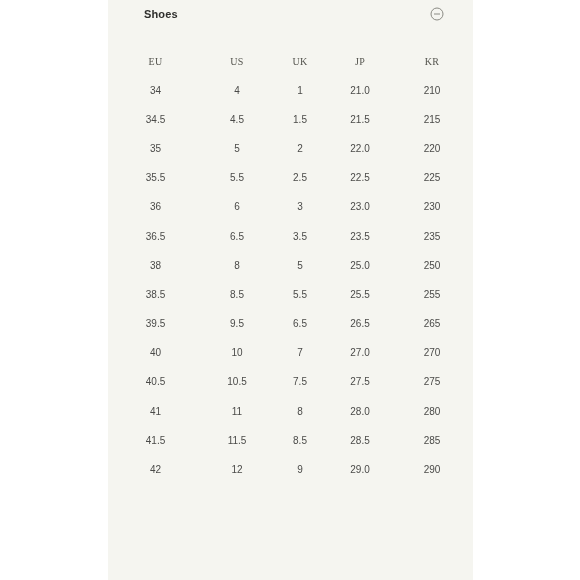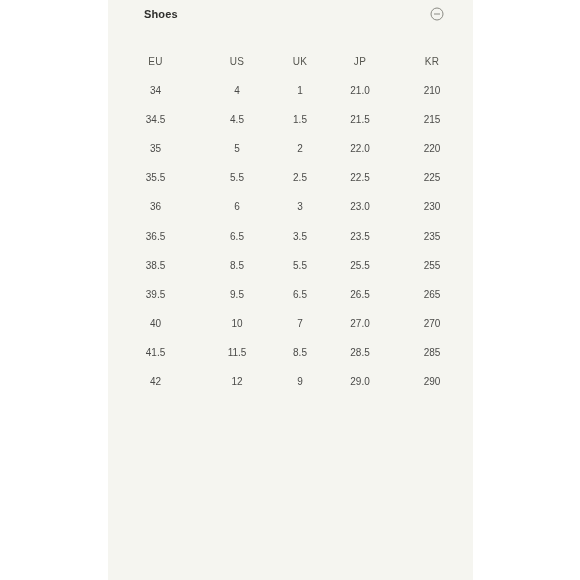--- a/index.html
+++ b/index.html
@@ -77,20 +77,21 @@
     line-height: 1;
     padding: 0;
     height: 29.2px;
     vertical-align: middle;
     white-space: nowrap;
   }
   .size-table th {
     color: #55554f;
     height: 29px;
     letter-spacing: 0.3px;
+    font-family: Liberation Serif, serif;
   }
   .size-table td {
     color: #4a4a48;
   }
   
   .col-eu { width: 95px;  }
   .col-us { width: 68px;  }
   .col-uk { width: 58px;  }
   .col-jp { width: 62px;  }
   .col-kr { width: 82px;  }
@@ -164,20 +165,27 @@
           <td>230</td>
         </tr>
         <tr>
           <td>36.5</td>
           <td>6.5</td>
           <td>3.5</td>
           <td>23.5</td>
           <td>235</td>
         </tr>
         <tr>
+          <td>38</td>
+          <td>8</td>
+          <td>5</td>
+          <td>25.0</td>
+          <td>250</td>
+        </tr>
+        <tr>
           <td>38.5</td>
           <td>8.5</td>
           <td>5.5</td>
           <td>25.5</td>
           <td>255</td>
         </tr>
         <tr>
           <td>39.5</td>
           <td>9.5</td>
           <td>6.5</td>
@@ -185,20 +193,34 @@
           <td>265</td>
         </tr>
         <tr>
           <td>40</td>
           <td>10</td>
           <td>7</td>
           <td>27.0</td>
           <td>270</td>
         </tr>
         <tr>
+          <td>40.5</td>
+          <td>10.5</td>
+          <td>7.5</td>
+          <td>27.5</td>
+          <td>275</td>
+        </tr>
+        <tr>
+          <td>41</td>
+          <td>11</td>
+          <td>8</td>
+          <td>28.0</td>
+          <td>280</td>
+        </tr>
+        <tr>
           <td>41.5</td>
           <td>11.5</td>
           <td>8.5</td>
           <td>28.5</td>
           <td>285</td>
         </tr>
         <tr>
           <td>42</td>
           <td>12</td>
           <td>9</td>

